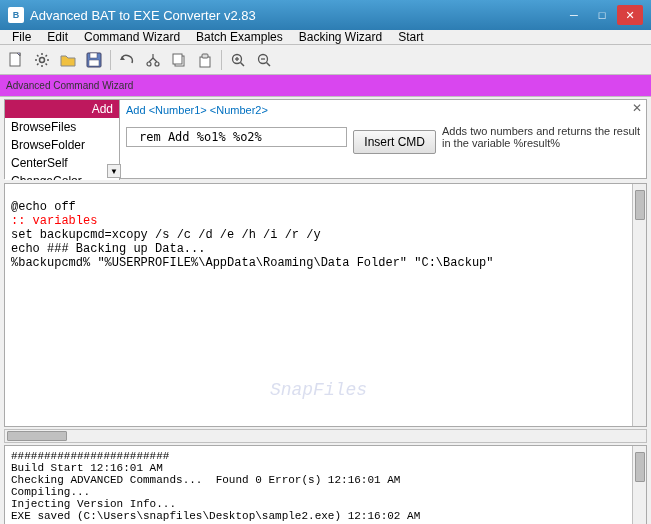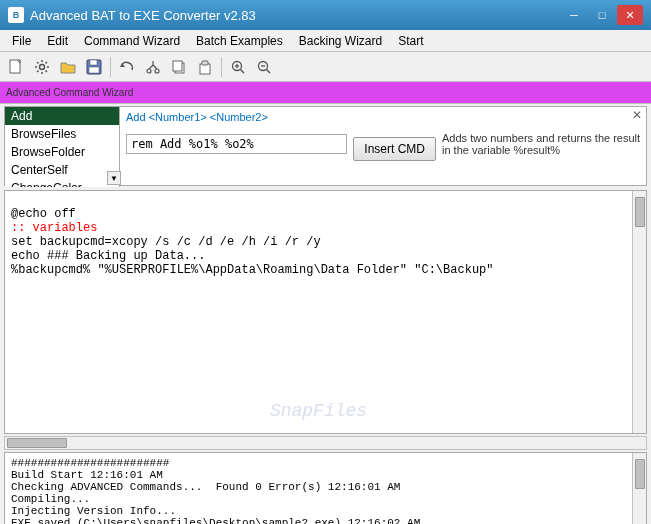--- a/index.html
+++ b/index.html
@@ -59,21 +59,21 @@
       background: transparent;
       border-radius: 2px;
     }
     .title-btn.close { background: #d94040; }
 
     .menu-bar {
       background: #f0f0f0;
       border-bottom: 1px solid #c0c0c0;
       display: flex;
       align-items: center;
-      height: 22px;
+      height: 15px;
       padding: 0 4px;
     }
     .menu-item {
       padding: 2px 8px;
       cursor: pointer;
       font-size: 12px;
       color: #000;
       border-radius: 2px;
     }
 
@@ -121,22 +121,23 @@
       border-right: 1px solid #aaa;
       background: #fff;
       overflow-y: auto;
       font-size: 12px;
     }
     .list-item {
       padding: 2px 6px;
       cursor: pointer;
     }
     .list-item.selected {
-      background: #14532d;
+      background: #be185d;
       color: white;
+      text-align: right;
     }
     .cmd-input {
       flex: 1;
       border: 1px solid #aaa;
       padding: 2px 4px;
       font-size: 12px;
       font-family: monospace;
     }
     .insert-btn {
       background: linear-gradient(to bottom, #f8f8f8, #e0e0e0);
@@ -353,39 +354,39 @@
       <div class="list-item">CenterSelf</div>
       <div class="list-item">ChangeColor</div>
 
     </div>
 
     <div style="position:absolute; left:102px; bottom:0; width:14px; height:14px; background:#f0f0f0; border:1px solid #aaa; display:flex; align-items:center; justify-content:center; cursor:pointer; font-size:8px;">▼</div>
 
     <div style="flex:1; display:flex; flex-direction:column; padding:4px 4px 4px 6px;">
       <div style="color:#0070c0; font-size:11px; margin-bottom:3px;">Add &lt;Number1&gt; &lt;Number2&gt;</div>
       <div style="display:flex; align-items:center; gap:6px; margin-bottom:3px;">
-        <input type="text" class="cmd-input" style="flex: 1 1 0%; border: 1px solid rgb(170, 170, 170); padding: 2px 4px; font-size: 12px; font-family: monospace;" value="rem Add %o1% %o2%">
+        <input type="text" class="cmd-input" style="flex: 1 1 0%; border: 1px solid rgb(170, 170, 170); padding: 2px 12px; font-size: 12px; font-family: monospace;" value="rem Add %o1% %o2%">
         <button class="insert-btn">Insert CMD</button>
         <span style="font-size:11px; color:#333; max-width:200px;">Adds two numbers and returns the result in the variable %result%</span>
       </div>
     </div>
 
     <div class="close-x">✕</div>
   </div>
 
   <div style="flex:1; display:flex; flex-direction:column; min-height:0;">
     <div class="editor-wrapper">
       <div class="editor-inner">
         <div class="editor-line normal">@echo off</div>
         <div class="editor-line" style="color:#ff0000; white-space:pre;">:: variables</div>
         <div class="editor-line normal">set backupcmd=xcopy /s /c /d /e /h /i /r /y</div>
         <div class="editor-line normal"></div>
         <div class="editor-line normal">echo ### Backing up Data...</div>
         <div class="editor-line normal">%backupcmd% "%USERPROFILE%\AppData\Roaming\Data Folder" "C:\Backup"</div>
-        <div style="position:absolute; bottom:12px; left:50%; transform:translateX(-50%); color:rgba(150,160,210,0.35); font-size:18px; font-style:italic; pointer-events:none; white-space:nowrap;">SnapFiles</div>
+        <div style="position:absolute; bottom:26px; left:50%; transform:translateX(-50%); color:rgba(150,160,210,0.35); font-size:18px; font-style:italic; pointer-events:none; white-space:nowrap;">SnapFiles</div>
       </div>
       <div class="scrollbar-v-container">
         <div class="scrollbar-v-thumb"></div>
       </div>
     </div>
 
     <div class="scrollbar-h" style="margin:0 4px 0 4px; border:1px solid #c0c0c0; border-top:1px solid #c0c0c0;">
       <div class="scrollbar-thumb"></div>
     </div>
   </div>

